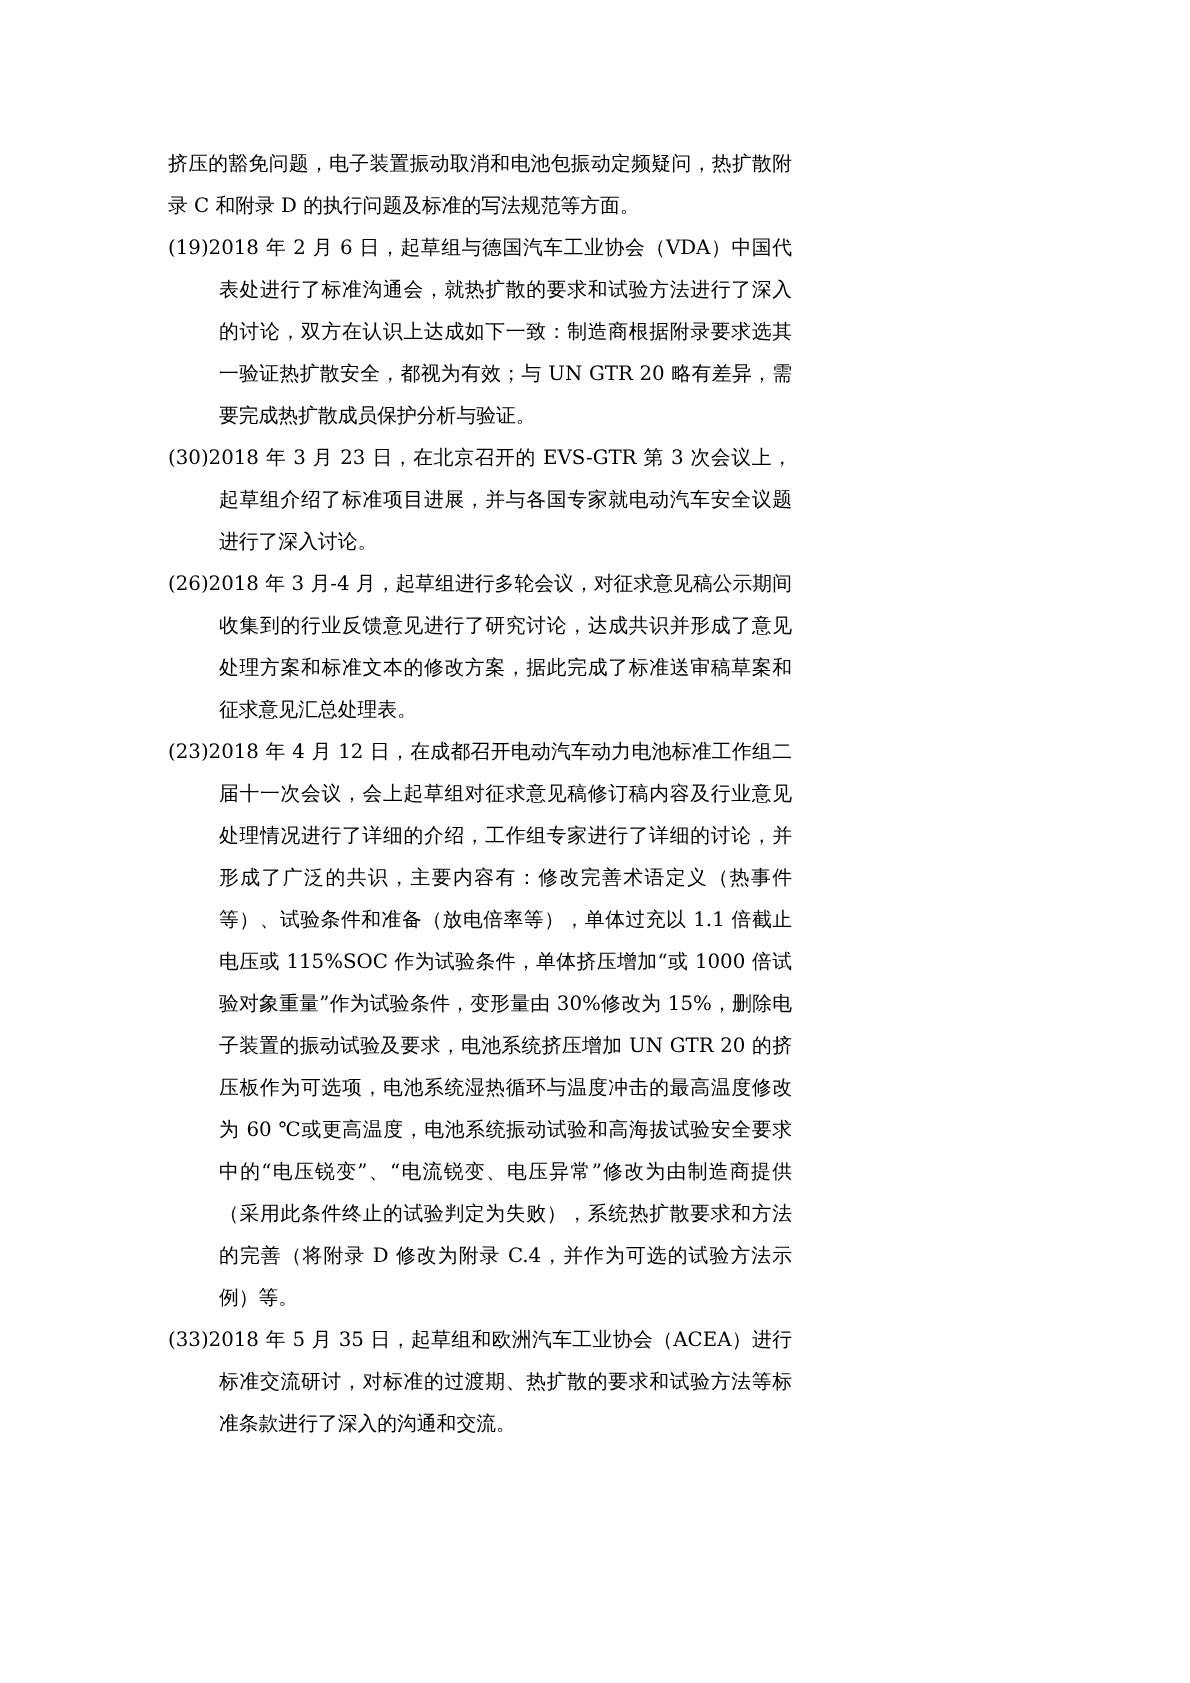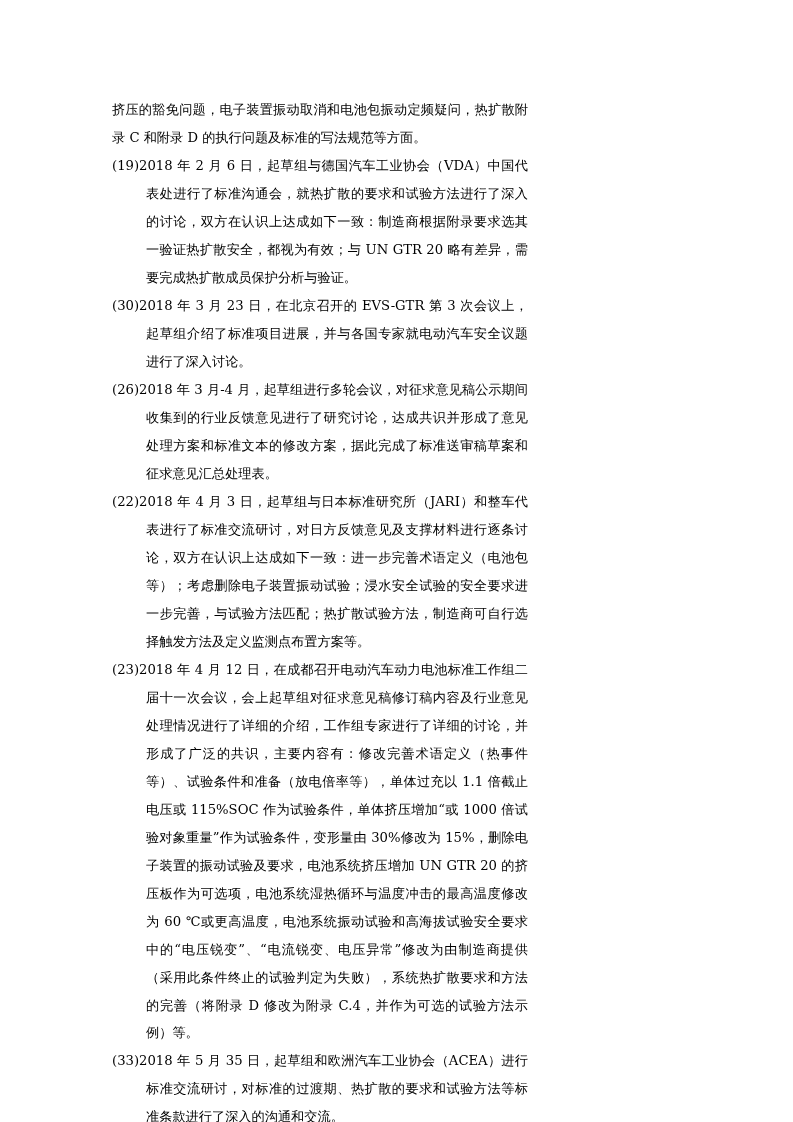--- a/index.html
+++ b/index.html
@@ -56,21 +56,20 @@
   <div class="doc-body">
 
     <p class="para cont">挤压的豁免问题，电子装置振动取消和电池包振动定频疑问，热扩散附录 C 和附录 D 的执行问题及标准的写法规范等方面。</p>
 
     <p class="para numbered"><span class="num">(19)</span><span>2018 年 2 月 6 日，起草组与德国汽车工业协会（VDA）中国代表处进行了标准沟通会，就热扩散的要求和试验方法进行了深入的讨论，双方在认识上达成如下一致：制造商根据附录要求选其一验证热扩散安全，都视为有效；与 UN GTR 20 略有差异，需要完成热扩散成员保护分析与验证。</span></p>
 
     <p class="para numbered"><span class="num">(30)</span><span>2018 年 3 月 23 日，在北京召开的 EVS-GTR 第 3 次会议上，起草组介绍了标准项目进展，并与各国专家就电动汽车安全议题进行了深入讨论。</span></p>
 
     <p class="para numbered"><span class="num">(26)</span><span>2018 年 3 月-4 月，起草组进行多轮会议，对征求意见稿公示期间收集到的行业反馈意见进行了研究讨论，达成共识并形成了意见处理方案和标准文本的修改方案，据此完成了标准送审稿草案和征求意见汇总处理表。</span></p>
 
-    <p class="para numbered"><span class="num">(22)</span><span>2018 年 4 月 3 日，起草组与日本标准研究所（JARI）和整车代表进行了标准交流研讨，对日方反馈意见及支撑材料进行逐条讨论，双方在认识上达成如下一致：进一步完善术语定义（电池包等）；考虑删除电子装置振动试验；浸水安全试验的安全要求进一步完善，与试验方法匹配；热扩散试验方法，制造商可自行选择触发方法及定义监测点布置方案等。</span></p>
 
     <p class="para numbered"><span class="num">(23)</span><span>2018 年 4 月 12 日，在成都召开电动汽车动力电池标准工作组二届十一次会议，会上起草组对征求意见稿修订稿内容及行业意见处理情况进行了详细的介绍，工作组专家进行了详细的讨论，并形成了广泛的共识，主要内容有：修改完善术语定义（热事件等）、试验条件和准备（放电倍率等），单体过充以 1.1 倍截止电压或 115%SOC 作为试验条件，单体挤压增加“或 1000 倍试验对象重量”作为试验条件，变形量由 30%修改为 15%，删除电子装置的振动试验及要求，电池系统挤压增加 UN GTR 20 的挤压板作为可选项，电池系统湿热循环与温度冲击的最高温度修改为 60 ℃或更高温度，电池系统振动试验和高海拔试验安全要求中的“电压锐变”、“电流锐变、电压异常”修改为由制造商提供（采用此条件终止的试验判定为失败），系统热扩散要求和方法的完善（将附录 D 修改为附录 C.4，并作为可选的试验方法示例）等。</span></p>
 
 
     <p class="para numbered"><span class="num">(33)</span><span>2018 年 5 月 35 日，起草组和欧洲汽车工业协会（ACEA）进行标准交流研讨，对标准的过渡期、热扩散的要求和试验方法等标准条款进行了深入的沟通和交流。</span></p>
 
 
   </div>
 </div>
 

